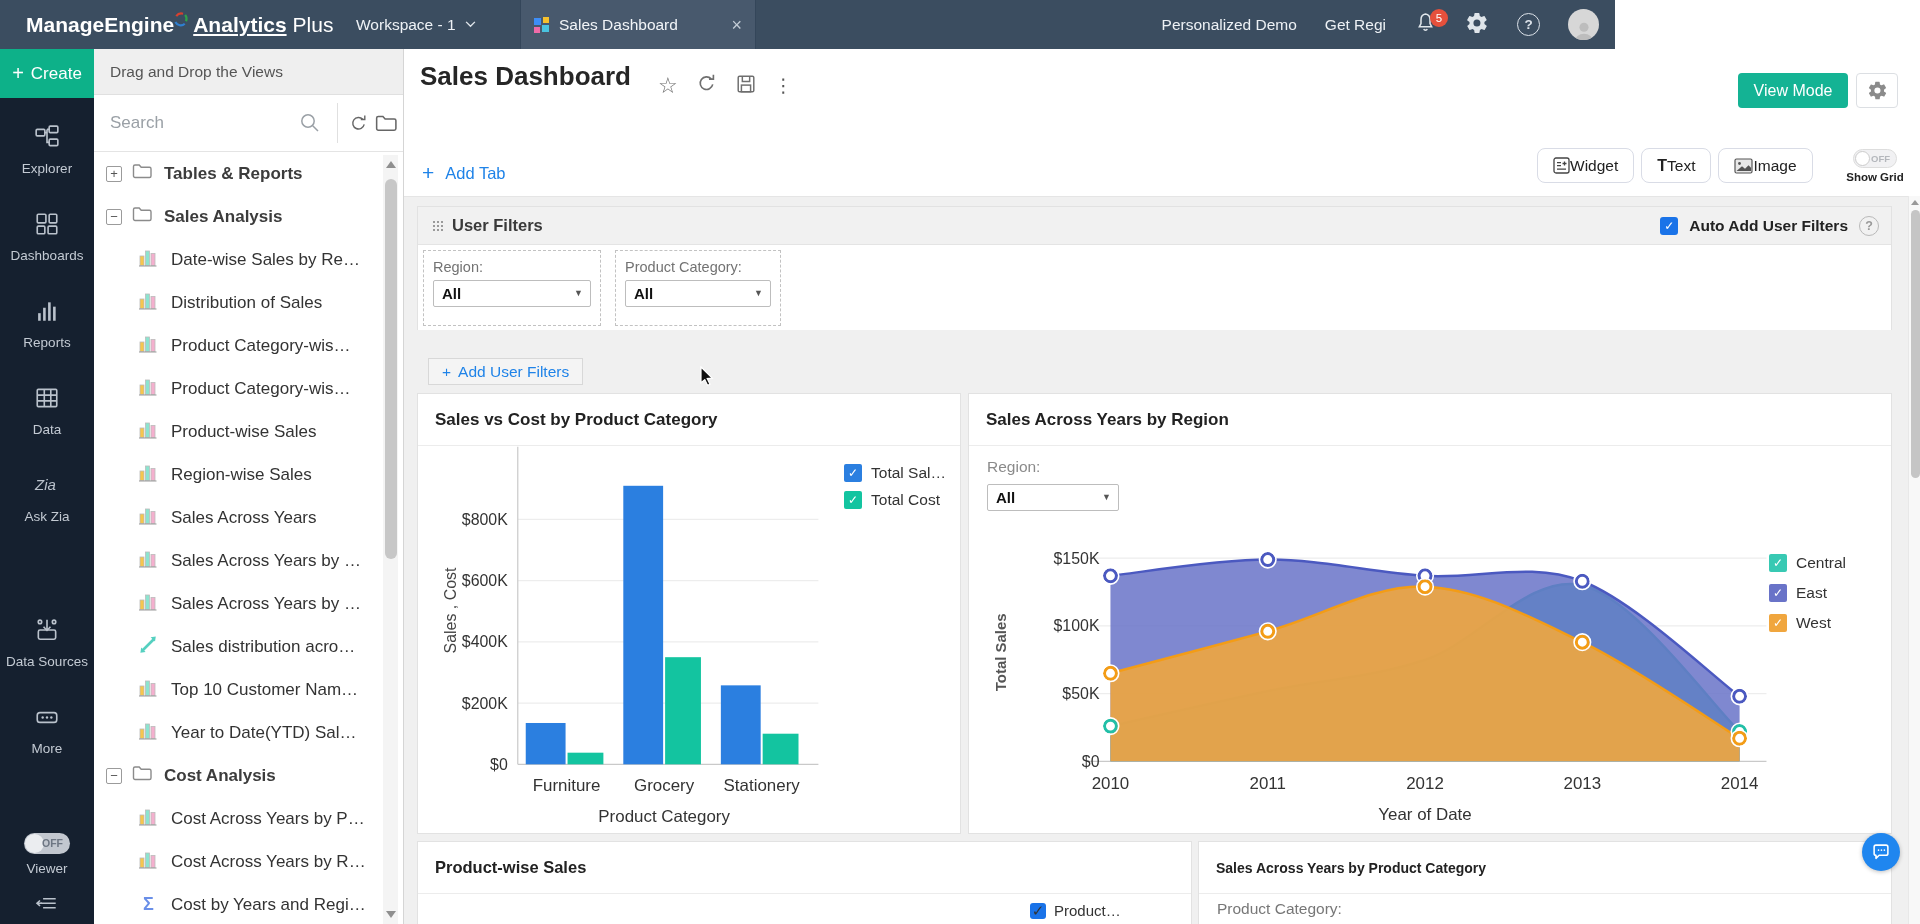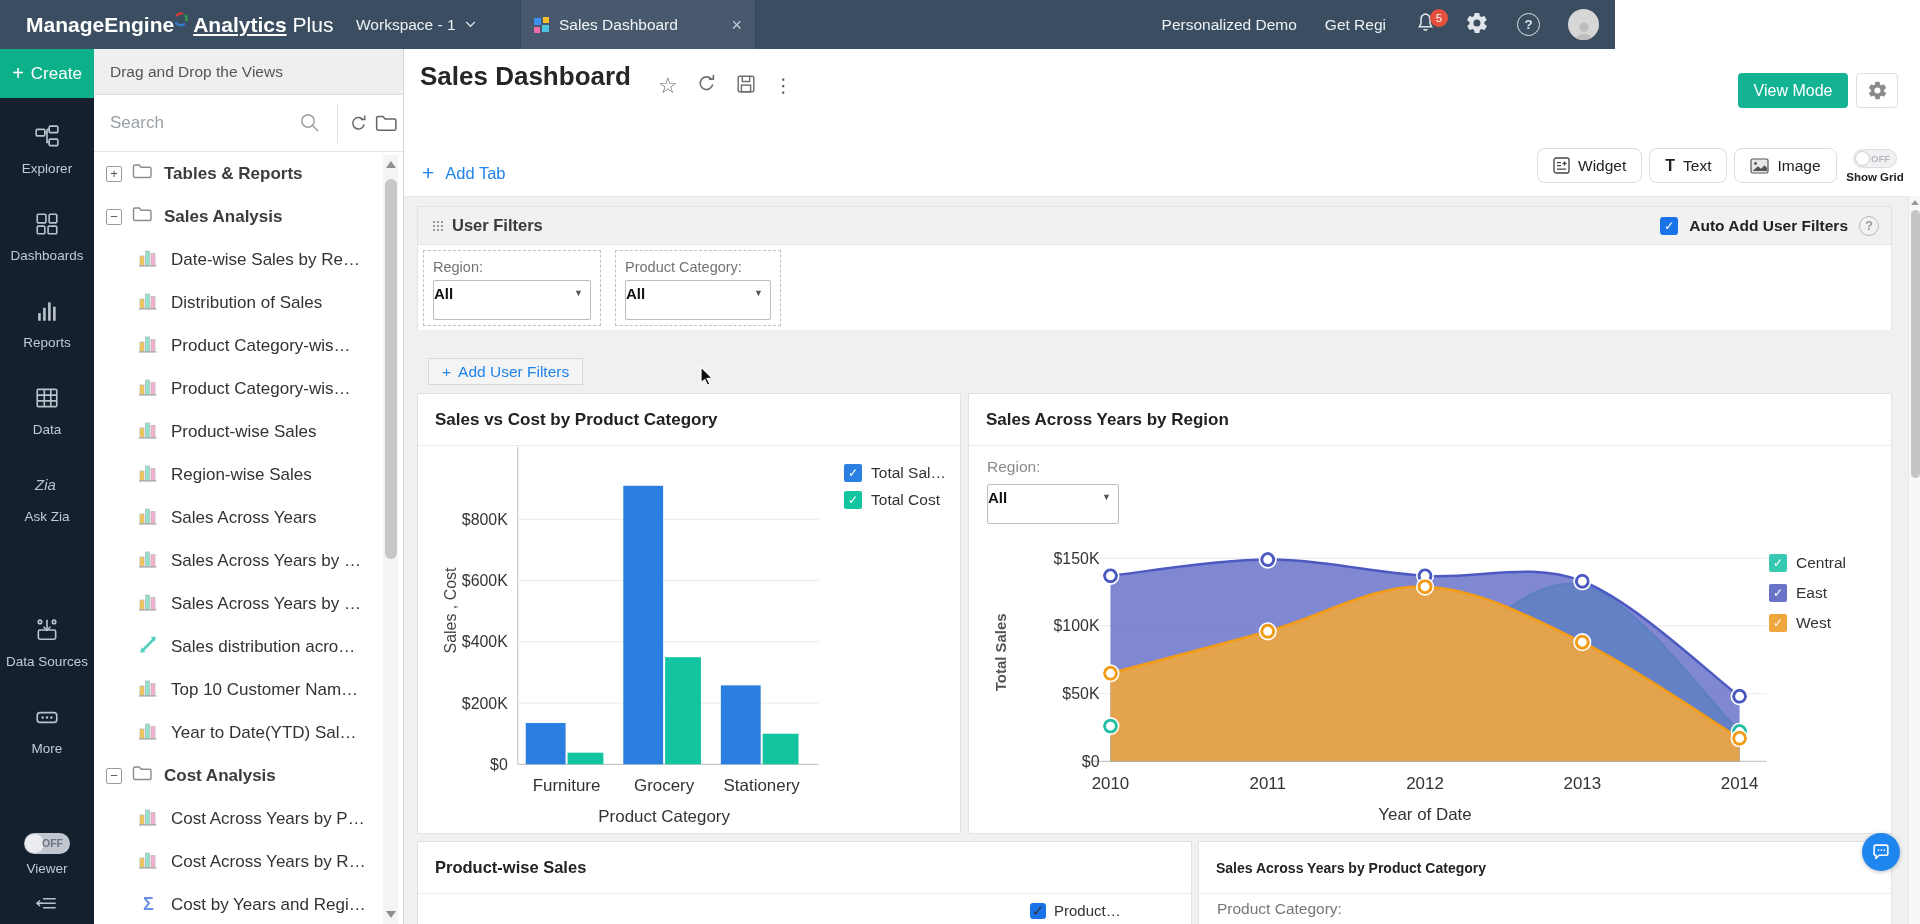--- a/index.html
+++ b/index.html
@@ -66,21 +66,21 @@
 .main{position:absolute;top:49px;left:404px;width:1516px;height:875px;background:#fff;overflow:hidden;}
 .page-title{position:absolute;left:16px;top:12px;font-size:26px;font-weight:700;color:#262626;}
 .title-icons{position:absolute;left:254px;top:23px;display:flex;gap:17px;align-items:center;}
 .star-icon{font-size:22px;color:#6d6d6d;}
 .kebab-icon{font-size:19px;color:#555;}
 .view-mode-btn{position:absolute;left:1334px;top:24px;width:110px;height:35px;background:#14b394;color:#fff;font-size:16px;border-radius:4px;display:flex;align-items:center;justify-content:center;}
 .gear-btn{position:absolute;left:1452px;top:24px;width:42px;height:35px;border:1px solid #dcdfe3;border-radius:4px;display:flex;align-items:center;justify-content:center;background:#fff;}
 .add-tab{position:absolute;left:18px;top:112px;color:#1f83e8;font-size:16.5px;display:flex;align-items:center;gap:11px;}
 .add-tab .plus{font-size:21px;}
 .wti-row{position:absolute;left:1133px;top:99px;display:flex;gap:7px;}
-.wti-btn{height:35px;border:1px solid #d9dce6;border-radius:8px;background:#fff;font-size:15.5px;color:#222;display:flex;align-items:center;gap:8px;padding:0 15px;}
+.wti-btn{height:35px;border:1px solid #d9dce6;border-radius:8px;background:#fff;font-size:15.5px;color:#222;display:flex;align-items:center;gap:0;padding:0 15px;}
 .showgrid{position:absolute;left:1441px;top:100px;width:60px;text-align:center;}
 .sg-pill{width:44px;height:19px;background:#f1f1f3;border:1px solid #ddd;border-radius:10px;position:relative;margin:0 auto;}
 .sg-pill .knob{position:absolute;left:1px;top:1px;width:15px;height:15px;background:#fff;border:1px solid #ccc;border-radius:50%;}
 .sg-pill .off-text{position:absolute;right:6px;top:3px;font-size:9.5px;color:#b4b7bc;font-weight:700;}
 .sg-label{font-size:11.5px;font-weight:700;color:#222;margin-top:3px;white-space:nowrap;}
 .canvas{position:absolute;top:147px;left:0;width:1504px;height:728px;background:#f0f0f0;border-top:1px solid #e5e5e5;}
 .main-scrollbar{position:absolute;top:147px;right:0;width:12px;height:728px;background:#f8f8f8;border-left:1px solid #e8e8e8;}
 .main-scrollbar .thumb{position:absolute;top:14px;left:1.5px;width:9px;height:268px;background:#c5c5c5;border-radius:5px;}
 .ms-tri{width:0;height:0;border-left:4px solid transparent;border-right:4px solid transparent;border-bottom:5px solid #999;margin:4px auto 0;}
 
@@ -91,21 +91,21 @@
 .uf-title{font-size:16.5px;font-weight:700;color:#3a3a3a;}
 .auto-add{position:absolute;right:12px;top:0;height:38px;display:flex;align-items:center;gap:11px;}
 .blue-check{width:18px;height:18px;background:#1a73e8;border-radius:3px;color:#fff;font-size:12px;display:flex;align-items:center;justify-content:center;}
 .auto-add-label{font-size:15.5px;font-weight:700;color:#222;}
 .help-q{width:20px;height:20px;border:1.5px solid #b9b9b9;border-radius:50%;color:#999;font-size:12.5px;font-weight:700;display:flex;align-items:center;justify-content:center;}
 .uf-body{position:relative;height:85px;background:#fff;}
 .uf-body{display:flex;gap:14px;padding:5px 0 0 5px;}
 .filter-box{width:178px;height:76px;border:1px dashed #c2c2c2;padding:8px 9px 0;}
 .filter-box:nth-child(2){width:166px;}
 .filter-label{font-size:14.5px;color:#737373;margin-bottom:5px;white-space:nowrap;}
-.select{position:relative;height:40px;border:1px solid #bdbdbd;border-radius:2px;background:#fff;font-size:15px;font-weight:700;color:#111;line-height:25px;}
+.select{position:relative;height:27px;border:1px solid #bdbdbd;border-radius:2px;background:#fff;font-size:15px;font-weight:700;color:#111;line-height:25px;padding-left:8px;}
 .select .sel-arrow{position:absolute;right:7px;top:0;font-size:9px;color:#555;font-weight:400;}
 .add-uf-btn{position:absolute;left:24px;top:161px;height:27px;background:#f4f4f4;border:1px solid #d8d8d8;color:#1f83e8;font-size:15.5px;display:flex;align-items:center;gap:7px;padding:0 13px;}
 
 
 .panel{position:absolute;background:#fff;border:1px solid #e2e2e2;}
 .panel-header{position:relative;z-index:2;height:52px;background:#fff;border-bottom:1px solid #ececec;display:flex;align-items:center;padding-left:17px;font-size:17px;font-weight:700;color:#222;}
 .panel-svg{position:absolute;top:0;left:0;z-index:1;}
 .tick{font-size:16px;fill:#333;}
 .xlab{font-size:17px;fill:#333;}
 .axis-title{font-size:17px;fill:#333;}

